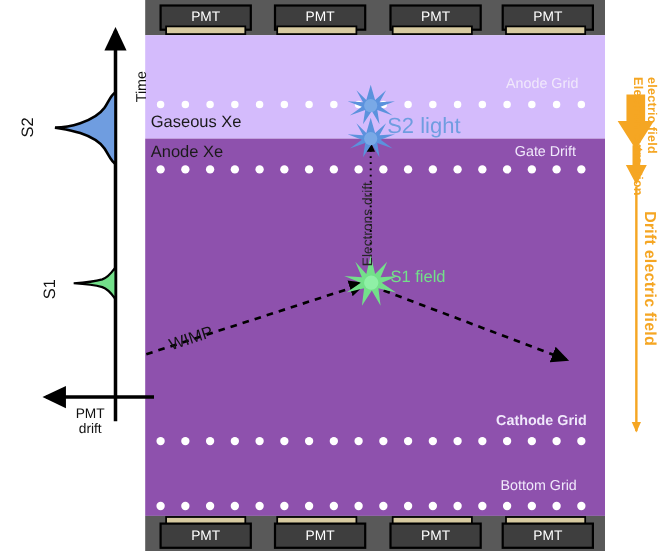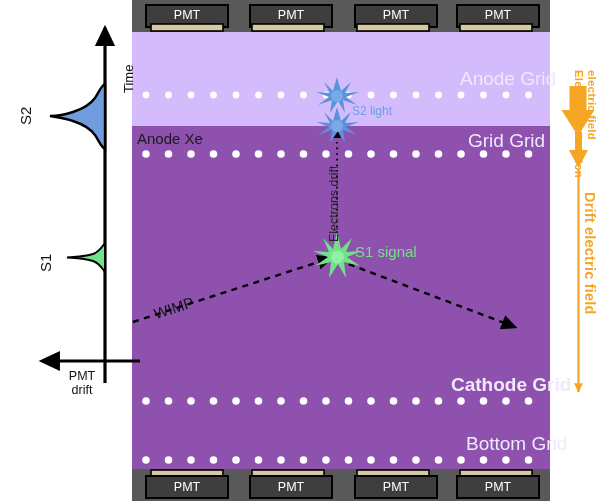--- a/index.html
+++ b/index.html
@@ -39,42 +39,42 @@
   .vert-dn {
     transform-origin: 0 0;
     transform: rotate(90deg);
   }
   .phase-label {
     color: #1a1a1a;
     font-size: 15px;
   }
   .grid-label {
     color: #f0e8fb;
-    font-size: 19px;
+    font-size: 13px;
   }
   .axis-label {
     color: #111111;
     font-size: 13px;
   }
   .curve-label {
     color: #111111;
     font-size: 15px;
   }
   .field-label {
     color: #f5a623;
     font-size: 11.5px;
     font-weight: bold;
     letter-spacing: 0.2px;
   }
   .field-label.big {
     font-size: 14.5px;
   }
   .s2-label {
     color: #6f9de0;
-    font-size: 12px;
+    font-size: 20px;
   }
   .s1-label {
     color: #73e08a;
     font-size: 15px;
   }
   .wimp-label {
     color: #111111;
     font-size: 15px;
     transform-origin: 0 0;
   }
@@ -298,39 +298,40 @@
              C 82,124 90,128 95,135
              C 99,141 101,147 105,149 Z"></path>
 
     <path fill="#73e08a" stroke="#000000" stroke-width="2" d="M105,243
              C 102,247 99,252 93,254
              C 86,256 76,257 67,257.5
              C 76,258 86,259 93,261
              C 99,263 102,268 105,272 Z"></path>
   </svg>
 
+  <div class="lbl phase-label" style="left:137px; top:103px;">Gaseous Xe</div>
   <div class="lbl phase-label" style="left:137px; top:131px;">Anode Xe</div>
 
   <div class="lbl grid-label" style="left:460px; top:69px;">Anode Grid</div>
-  <div class="lbl grid-label" style="left:468px; top:131px;">Grid Grid</div>
+  <div class="lbl grid-label" style="left:468px; top:131px;">Gate Drift</div>
   <div class="lbl grid-label" style="left:451px; top:375px;font-weight:bold;">Cathode Grid</div>
-  <div class="lbl grid-label" style="left:466px; top:434px;">Bottom Grid</div>
+  <div class="lbl grid-label" style="left:455px; top:434px;">Bottom Grid</div>
 
   <div class="pmt-text" style="left:146px; top:9px; width:82px;">PMT</div>
   <div class="pmt-text" style="left:250px; top:9px; width:82px;">PMT</div>
   <div class="pmt-text" style="left:355px; top:9px; width:82px;">PMT</div>
   <div class="pmt-text" style="left:457px; top:9px; width:82px;">PMT</div>
 
   <div class="pmt-text" style="left:146px; top:481px; width:82px;">PMT</div>
   <div class="pmt-text" style="left:250px; top:481px; width:82px;">PMT</div>
   <div class="pmt-text" style="left:355px; top:481px; width:82px;">PMT</div>
   <div class="pmt-text" style="left:457px; top:481px; width:82px;">PMT</div>
 
   <div class="lbl s2-label" style="left:352px; top:105px;">S2 light</div>
-  <div class="lbl s1-label" style="left:355px; top:244px;">S1 signal</div>
+  <div class="lbl s1-label" style="left:355px; top:244px;">S1 field</div>
 
   <div class="lbl drift-label vert-up" style="left:328px; top:242px;">Electrons drift</div>
 
   <div class="lbl wimp-label" style="left:152px; top:307px; transform:rotate(-18deg);">WIMP</div>
 
   <div class="lbl field-label vert-dn" style="left:584px; top:70px;">Electron extraction</div>
   <div class="lbl field-label vert-dn" style="left:597px; top:70px;">electric field</div>
   <div class="lbl field-label big vert-dn" style="left:597px; top:192px;">Drift electric field</div>
 
   <div class="lbl axis-label vert-up" style="left:122px; top:93px;">Time</div>

